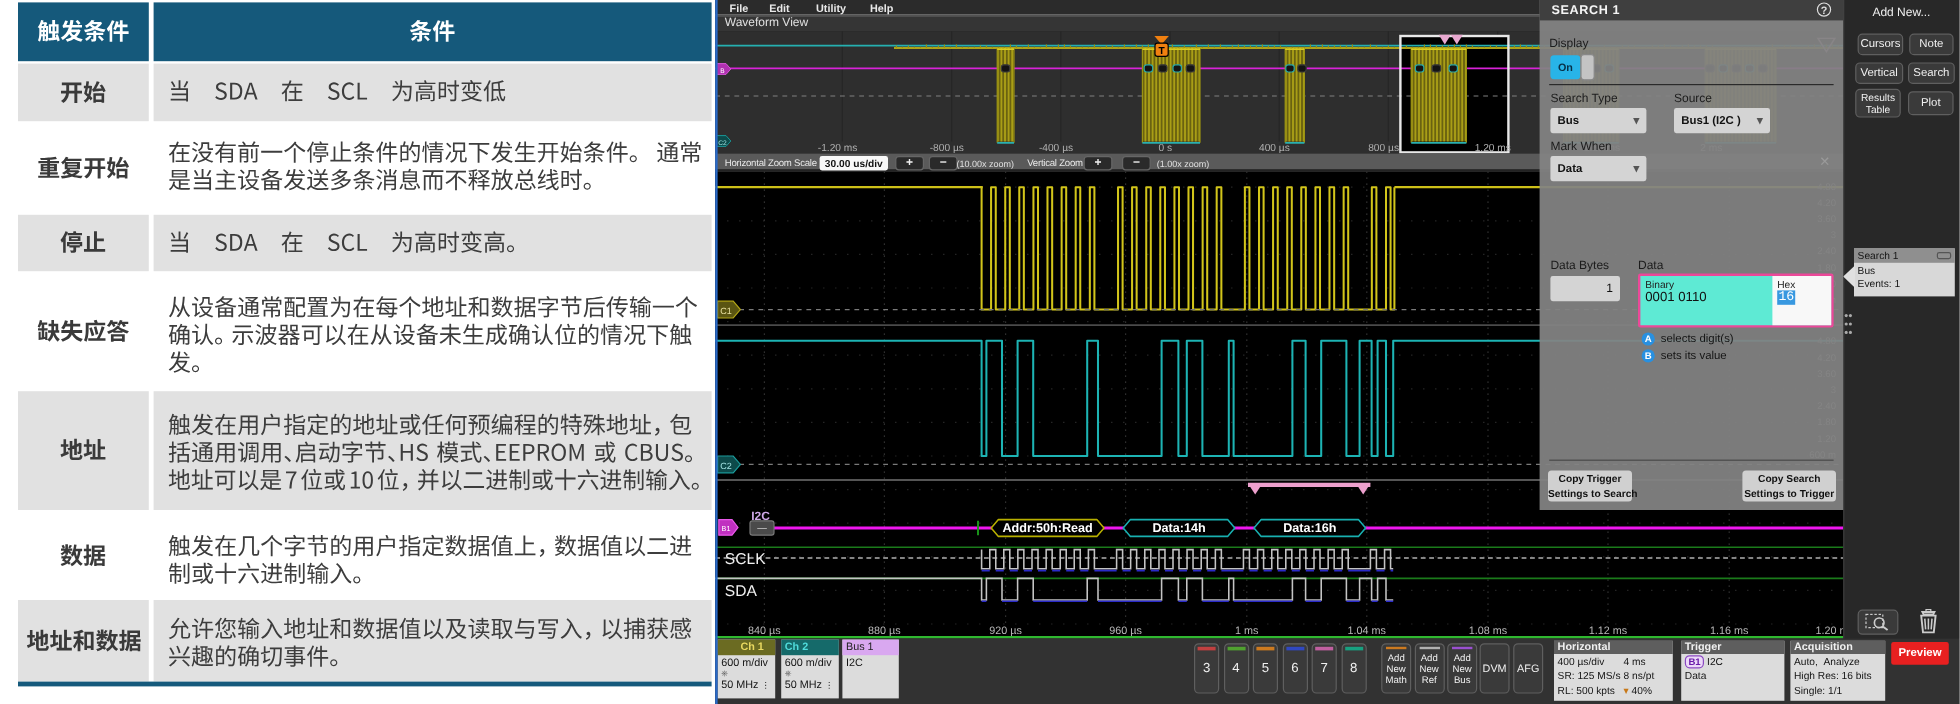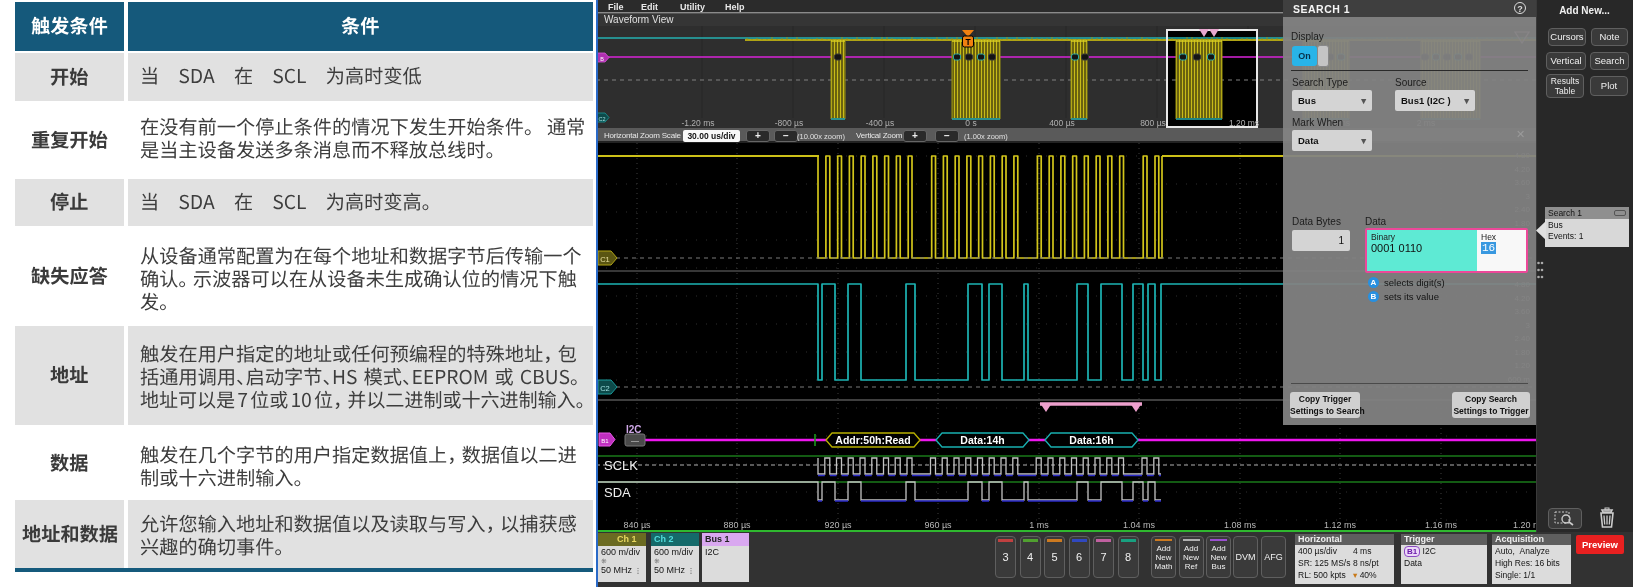--- a/index.html
+++ b/index.html
@@ -760,21 +760,21 @@
       <div style="color:#555;font-size:7px;padding-left:3px">⎈</div>
       <div style="color:#141414;font-size:9px;padding-left:3px">50 MHz <span style="font-size:7px">⋮</span></div>
     </div>
     <div class="abs" style="left:651px;top:533px;width:48px;height:49px;background:#dcdcdc">
       <div style="background:#156a6a;color:#50dcdc;font-size:9px;font-weight:bold;height:13px;line-height:13px;padding-left:3px">Ch 2</div>
       <div style="color:#141414;font-size:9px;padding:1px 0 0 3px">600 m/div</div>
       <div style="color:#555;font-size:7px;padding-left:3px">⎈</div>
       <div style="color:#141414;font-size:9px;padding-left:3px">50 MHz <span style="font-size:7px">⋮</span></div>
     </div>
     <div class="abs" style="left:702px;top:533px;width:47px;height:49px;background:#dcdcdc">
-      <div style="background:#d9a8f0;color:#222;font-size:9px;font-weight:bold;height:13px;line-height:13px;padding-left:3px">Bus 1</div>
+      <div style="background:#d9a8f0;color:#222;font-size:9px;font-weight:normal;height:13px;line-height:13px;padding-left:3px">Bus 1</div>
       <div style="color:#141414;font-size:9px;padding:1px 0 0 3px">I2C</div>
     </div>
     <div class="btn" style="left:995.0px;top:536px;width:21px;height:42px;font-size:11px">3</div>
     <div class="abs" style="left:998.0px;top:539px;width:15px;height:2.5px;background:#c04040"></div>
     <div class="btn" style="left:1019.5px;top:536px;width:21px;height:42px;font-size:11px">4</div>
     <div class="abs" style="left:1022.5px;top:539px;width:15px;height:2.5px;background:#50a030"></div>
     <div class="btn" style="left:1044.0px;top:536px;width:21px;height:42px;font-size:11px">5</div>
     <div class="abs" style="left:1047.0px;top:539px;width:15px;height:2.5px;background:#cc7a20"></div>
     <div class="btn" style="left:1068.5px;top:536px;width:21px;height:42px;font-size:11px">6</div>
     <div class="abs" style="left:1071.5px;top:539px;width:15px;height:2.5px;background:#3048c0"></div>
@@ -811,21 +811,21 @@
       <div class="b">Data</div>
     </div>
     <div class="hdrpanel" style="left:1492px;top:533.5px;width:79px;height:50px">
       <div class="h">Acquisition</div>
       <div class="b">Auto, &nbsp;Analyze</div>
       <div class="b">High Res: 16 bits</div>
       <div class="b">Single: 1/1</div>
     </div>
     <div class="abs" style="left:1576px;top:535px;width:48px;height:19px;background:#e82020;border-radius:2px;color:#fff;font-size:9.5px;font-weight:bold;text-align:center;line-height:19px">Preview</div>
     <div class="abs" style="left:1536px;top:0;width:97px;height:532px;background:#282828;border-left:1px solid #3a3a3a"></div>
-    <div class="abs" style="left:1536px;top:5px;width:97px;text-align:center;font-size:10px;font-weight:bold;color:#f0f0f0">Add New...</div>
+    <div class="abs" style="left:1536px;top:5px;width:97px;text-align:center;font-size:10px;font-weight:normal;color:#f0f0f0">Add New...</div>
     <div class="btn" style="left:1548px;top:28px;width:38px;height:18px;font-size:9.5px;line-height:10px">Cursors</div>
     <div class="btn" style="left:1591px;top:28px;width:37px;height:18px;font-size:9.5px;line-height:10px">Note</div>
     <div class="btn" style="left:1546px;top:52px;width:40px;height:18px;font-size:9.5px;line-height:10px">Vertical</div>
     <div class="btn" style="left:1590px;top:52px;width:39px;height:18px;font-size:9.5px;line-height:10px">Search</div>
     <div class="btn" style="left:1546px;top:74px;width:38px;height:24px;font-size:8.5px;line-height:10px">Results<br>Table</div>
     <div class="btn" style="left:1590px;top:76px;width:38px;height:20px;font-size:9.5px;line-height:10px">Plot</div>
     <div class="abs" style="left:1545px;top:207px;width:84px;height:40px;background:#d8d8d8">
       <div style="background:#8f8f8f;color:#141414;font-size:8.5px;height:12px;line-height:12px;padding-left:3px">Search 1<span style="float:right;margin:3px 3px 0 0;width:12px;height:6px;border:1px solid #555;border-radius:2px;display:block"></span></div>
       <div style="color:#141414;font-size:8.5px;padding:1px 0 0 3px;line-height:11px">Bus<br>Events: 1</div>
     </div>

